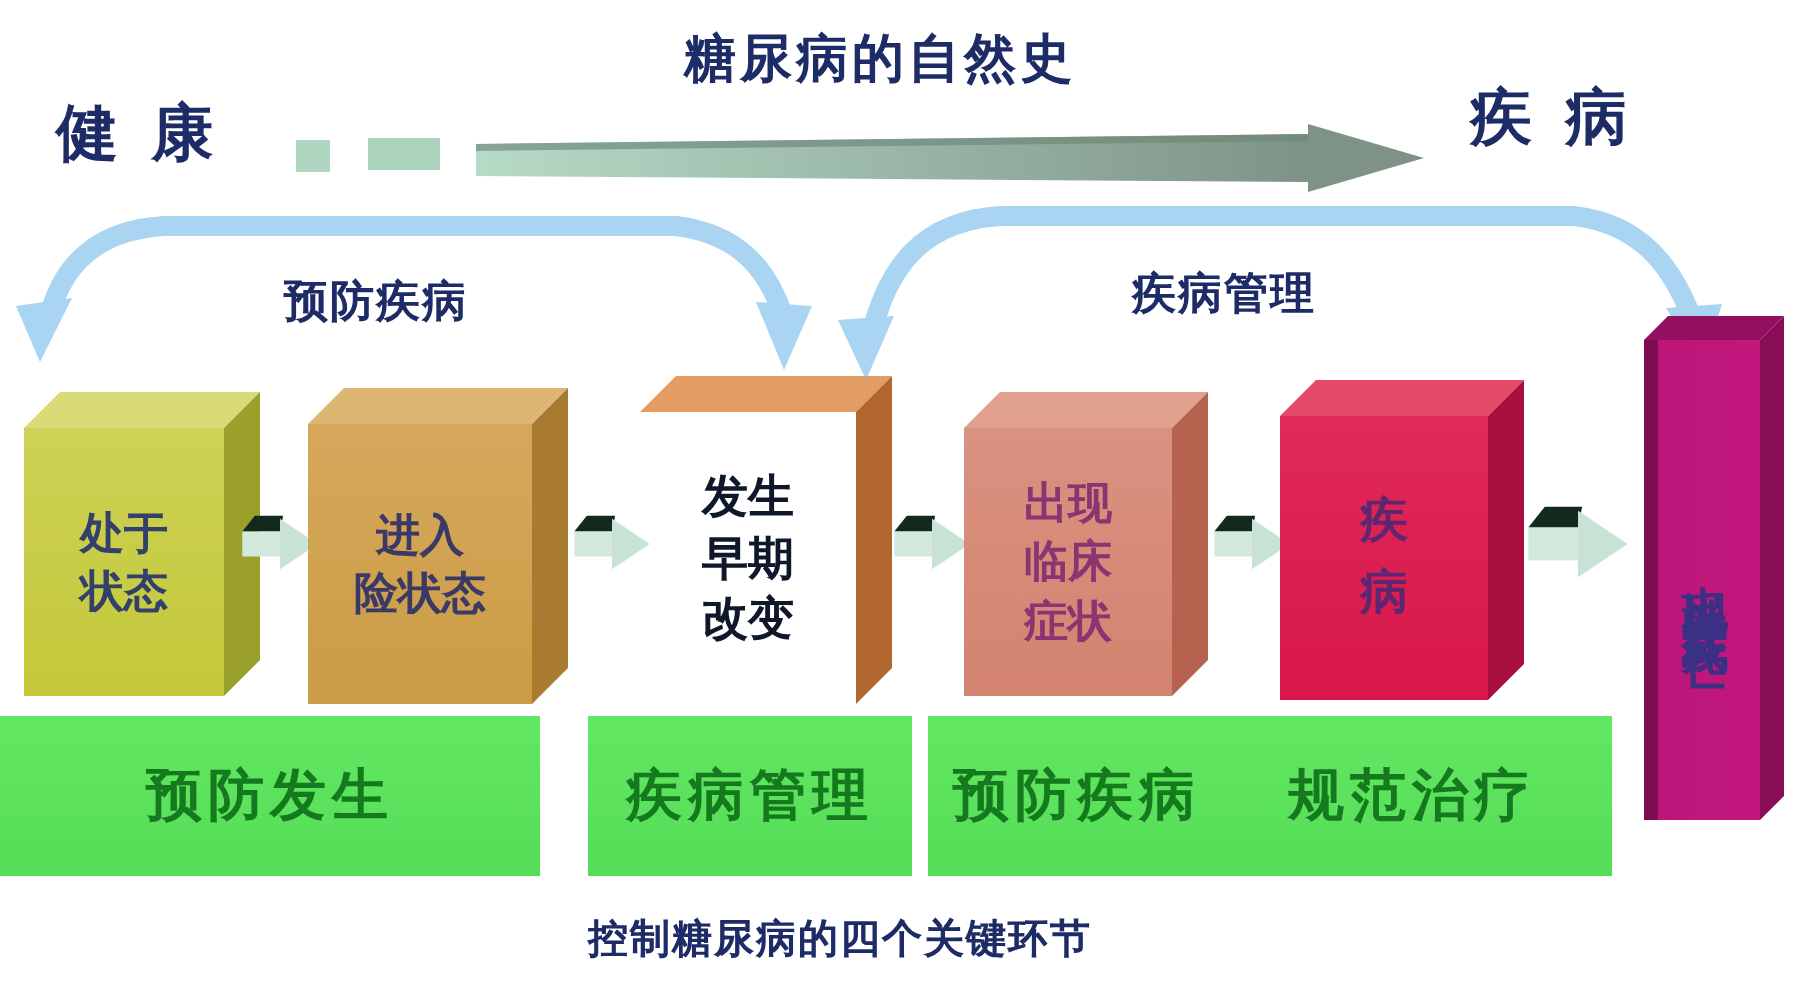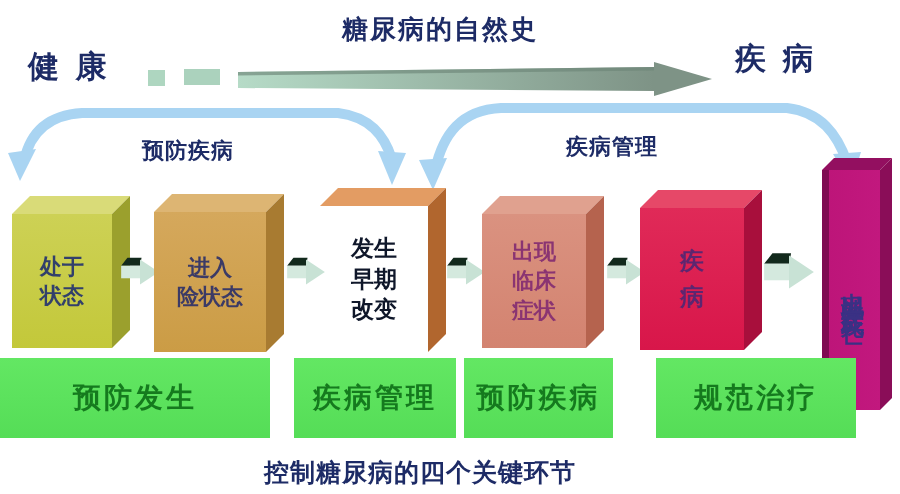--- a/index.html
+++ b/index.html
@@ -7,21 +7,21 @@
   #canvas{position:relative;width:900px;height:494px;background:#ffffff;overflow:hidden;}
 
   .navy{color:#1d2b66;font-weight:bold;}
   .title{position:absolute;left:0;top:12px;width:880px;text-align:center;font-size:26px;letter-spacing:2px;}
   .endpoint{position:absolute;font-size:31px;letter-spacing:4px;}
   .endpoint.health{left:28px;top:46px;}
   .endpoint.disease{left:735px;top:38px;}
   .phase-label{position:absolute;font-size:22px;letter-spacing:1px;}
   .phase-label.prevention{left:142px;top:136px;}
   .phase-label.management{left:566px;top:132px;}
-  .caption{position:absolute;left:0;top:456px;width:840px;text-align:center;font-size:25px;letter-spacing:1px;}
+  .caption{position:absolute;left:0;top:456px;width:840px;text-align:center;font-size:20px;letter-spacing:1px;}
 
   svg{position:absolute;overflow:visible;}
 
   
   .box3d{position:absolute;}
   .box3d .face-top{position:absolute;left:0;top:0;height:18px;}
   .box3d .face-side{position:absolute;top:0;width:18px;}
   .box3d .face-front{position:absolute;left:0;top:18px;display:flex;align-items:center;justify-content:center;text-align:center;font-weight:bold;}
   .box3d .face-front .lines{line-height:1.32;}
   .clip-top{clip-path:polygon(0 100%, 18px 0, 100% 0, calc(100% - 18px) 100%);}
@@ -43,21 +43,21 @@
   .outcome .face-top{position:absolute;left:0;top:0;width:70px;height:12px;background:#930f60;clip-path:polygon(0 100%, 12px 0, 100% 0, calc(100% - 12px) 100%);}
   .outcome .face-side{position:absolute;left:58px;top:0;width:12px;height:252px;background:#8a0d58;clip-path:polygon(0 12px, 100% 0, 100% calc(100% - 12px), 0 100%);}
   .outcome .face-front{position:absolute;left:0;top:12px;width:58px;height:240px;background:linear-gradient(90deg,#7f0b52 0,#7f0b52 7px,#bd1579 7px,#c2187e 100%);display:flex;align-items:center;justify-content:center;}
   .outcome .vtext{writing-mode:vertical-rl;text-orientation:upright;font-size:23px;font-weight:bold;color:#3a3184;letter-spacing:4px;padding-left:5px;}
 
   
   .action{position:absolute;top:358px;height:80px;background:linear-gradient(180deg,#63e763,#55dd57);display:flex;align-items:center;justify-content:center;font-size:28px;font-weight:bold;color:#157a1e;letter-spacing:3px;}
   .action.a0{left:0;width:270px;}
   .action.a1{left:294px;width:162px;}
   .action.a2{left:464px;width:149px;}
-  .action.a3{left:656px;width:200px;}
+  .action.a3{left:606px;width:200px;}
 </style>
 </head>
 <body>
 
 <div id="canvas">
 
   <div class="title navy">糖尿病的自然史</div>
   <div class="endpoint health navy">健 康</div>
   <div class="endpoint disease navy">疾 病</div>
 

